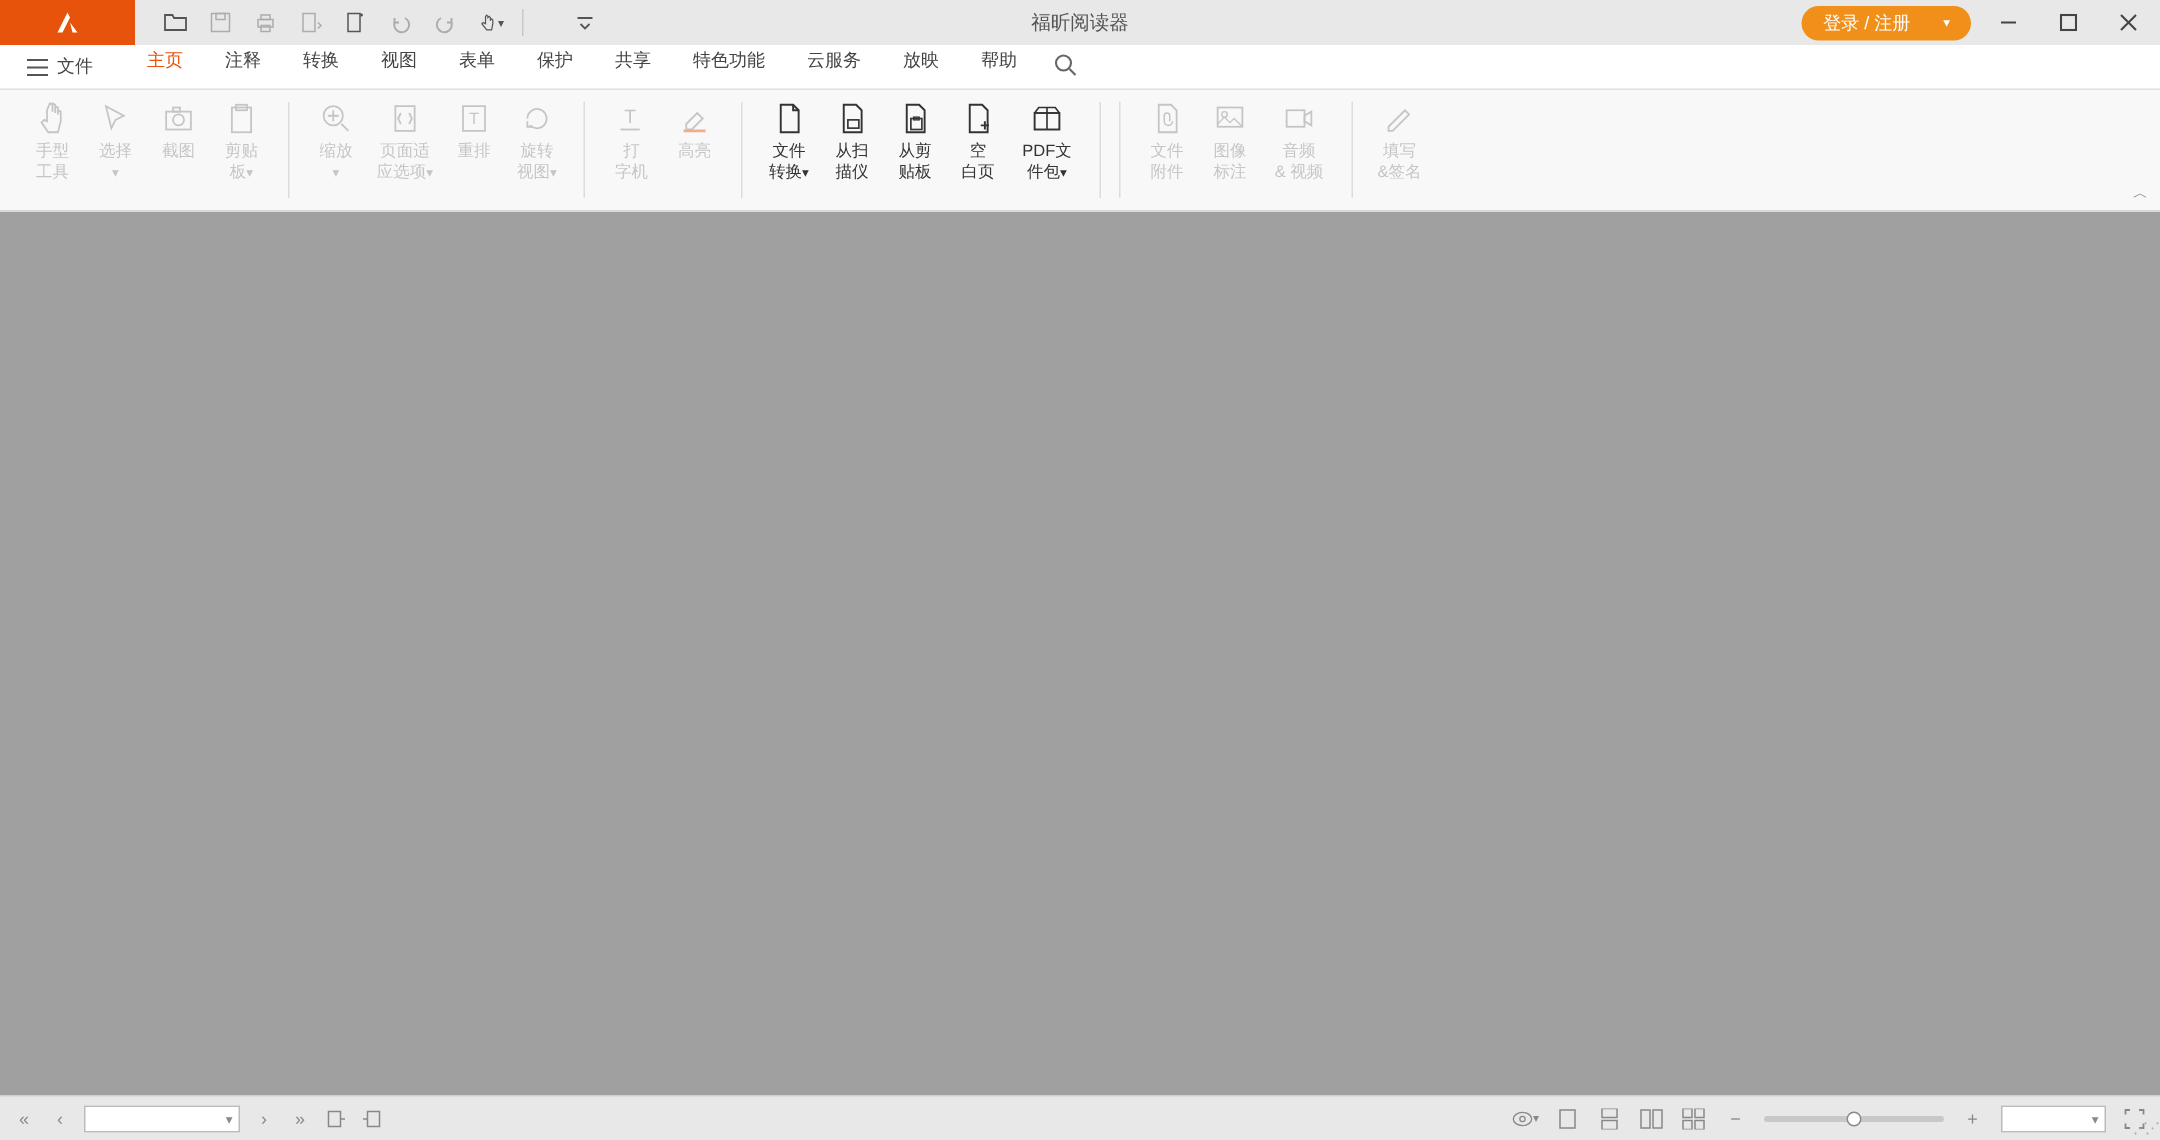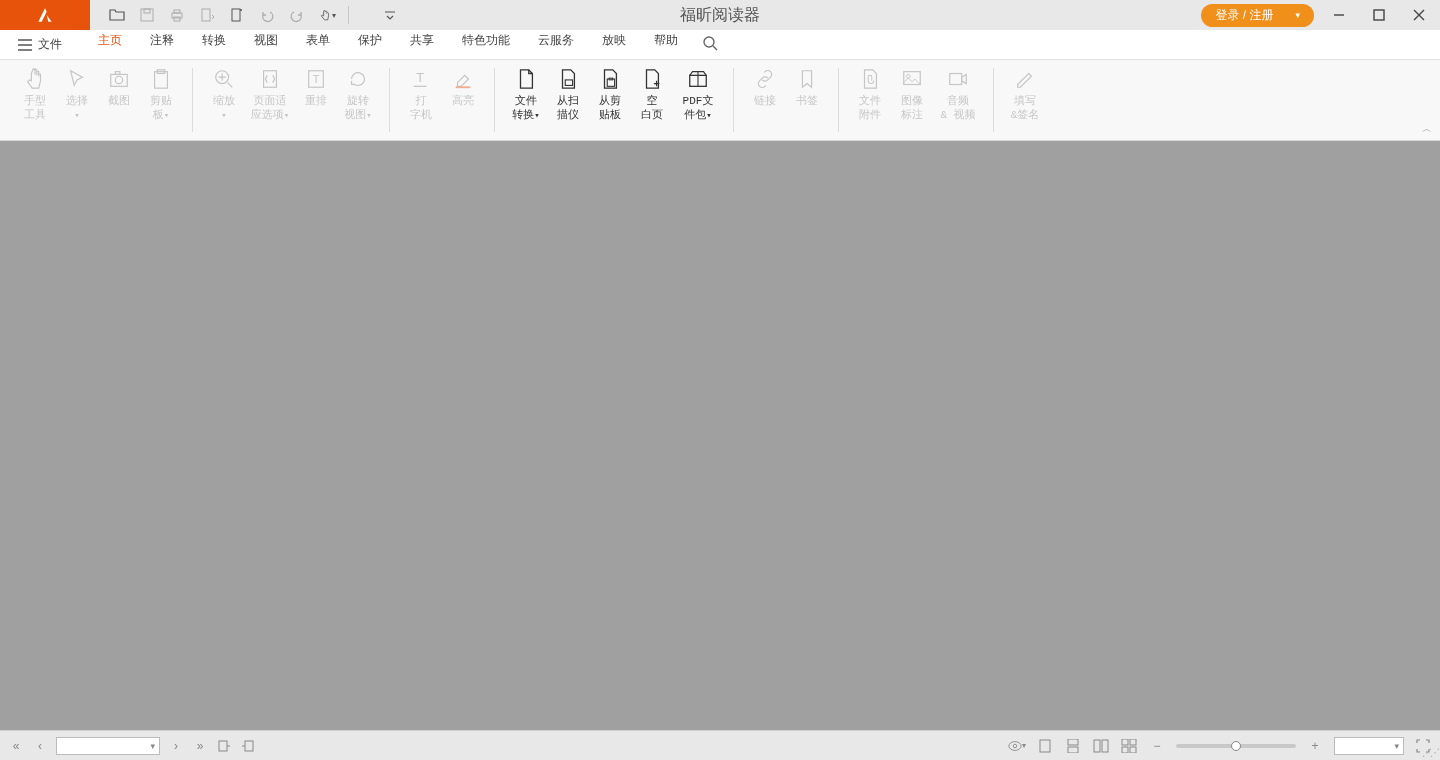--- a/index.html
+++ b/index.html
@@ -3,37 +3,37 @@
 <meta charset="utf-8">
 <style>
 * { box-sizing: border-box; margin: 0; padding: 0; }
 body { font-family: "Microsoft YaHei", Arial, sans-serif; font-size: 12px; color: #333; width: 1440px; height: 760px; overflow: hidden; background: #e8e8e8; display: flex; flex-direction: column; }
 .titlebar { height: 30px; background: #e8e8e8; display: flex; align-items: center; position: relative; }
 .logo { width: 90px; height: 30px; background: #e8530c; display: flex; align-items: center; justify-content: center; }
 .logo svg { width: 20px; height: 20px; }
 .qat { display: flex; align-items: center; gap: 12px; margin-left: 18px; }
 .qat-item { width: 18px; height: 18px; display: flex; align-items: center; justify-content: center; cursor: pointer; }
 .qat-sep { width: 1px; height: 18px; background: #c8c8c8; }
-.title-text { position: absolute; left: 50%; transform: translateX(-50%); color: #555; font-size: 16px; }
+.title-text { position: absolute; left: 50%; transform: translateX(-50%); color: #555; font-size: 13px; }
 .title-right { margin-left: auto; display: flex; align-items: center; gap: 10px; padding-right: 6px; }
 .login-pill { background: #f18f1b; color: #fff; border-radius: 12px; padding: 3px 14px; display: flex; align-items: center; gap: 22px; cursor: pointer; font-size: 12px; }
 .winbtn { width: 30px; height: 30px; display: flex; align-items: center; justify-content: center; cursor: pointer; }
 .menubar { height: 30px; background: #fff; display: flex; align-items: center; padding-left: 18px; border-bottom: 1px solid #e0e0e0; }
 .file-menu { display: flex; align-items: center; gap: 6px; margin-right: 22px; cursor: pointer; color: #444; }
 .tab { padding: 0 14px; height: 40px; line-height: 30px; cursor: pointer; color: #444; }
 .tab.active { color: #e8530c; border-bottom: 2px solid #e8530c; }
 .search-btn { margin-left: 10px; width: 20px; height: 20px; cursor: pointer; }
 .ribbon { height: 81px; background: #f8f8f8; border-bottom: 1px solid #d8d8d8; display: flex; align-items: stretch; padding-left: 10px; position: relative; }
 .rgroup { display: flex; align-items: flex-start; padding: 6px 4px 0 4px; }
 .rsep { width: 1px; background: #dcdcdc; margin: 8px 6px; }
 .rbtn { display: flex; flex-direction: column; align-items: center; width: 42px; cursor: pointer; padding-top: 2px; }
 .rbtn.w50 { width: 50px; }
 .rbtn.disabled { opacity: 0.45; cursor: default; }
 .ricon { width: 28px; height: 22px; display: flex; align-items: center; justify-content: center; }
-.rlabel { font-size: 11px; text-align: center; line-height: 14px; margin-top: 4px; color: #333; white-space: pre-line; font-family: Liberation Mono, monospace; }
+.rlabel { font-size: 11px; text-align: center; line-height: 14px; margin-top: 4px; color: #333; white-space: pre-line; }
 .rbtn.disabled .rlabel { color: #888; }
 .dd { font-size: 9px; }
 .collapse-btn { position: absolute; right: 8px; bottom: 4px; cursor: pointer; color: #888; font-size: 10px; }
 .workspace { flex: 1; background: #a0a0a0; }
 .statusbar { height: 30px; background: #e8e8e8; border-top: 1px solid #d0d0d0; display: flex; align-items: center; padding: 0 8px; position: relative; }
 .navgrp { display: flex; align-items: center; gap: 8px; }
 .navbtn { width: 16px; height: 16px; display: flex; align-items: center; justify-content: center; cursor: pointer; color: #888; }
 .page-input { width: 104px; height: 18px; border: 1px solid #bbb; background: #fff; display: flex; align-items: center; justify-content: flex-end; padding-right: 4px; }
 .status-right { margin-left: auto; display: flex; align-items: center; gap: 10px; }
 .viewbtn { width: 18px; height: 18px; cursor: pointer; color: #888; display:flex; align-items:center; justify-content:center;}
@@ -311,38 +311,20 @@
           <svg width="22" height="22" viewBox="0 0 24 24">
             <rect x="3" y="8" width="18" height="12" fill="none" stroke="#333" stroke-width="1.4"></rect>
             <path d="M3 8l3-4h12l3 4M12 4v16" fill="none" stroke="#333" stroke-width="1.2"></path>
           </svg>
         </div>
         <div class="rlabel"><span>PDF文
 件包</span><span class="dd">▾</span></div>
       </div>
   </div>
   <div class="rsep"></div>
-  <div class="rgroup">
-    <div class="rbtn disabled">
-        <div class="ricon">
-          <svg width="22" height="22" viewBox="0 0 24 24">
-            <path d="M9 13a4 4 0 0 0 6 0l3-3a4 4 0 0 0-6-6l-1 1M15 11a4 4 0 0 0-6 0l-3 3a4 4 0 0 0 6 6l1-1" fill="none" stroke="#888" stroke-width="1.3"></path>
-          </svg>
-        </div>
-        <div class="rlabel">链接</div>
-      </div>
-    <div class="rbtn disabled">
-        <div class="ricon">
-          <svg width="22" height="22" viewBox="0 0 24 24">
-            <path d="M7 3h10v18l-5-4-5 4z" fill="none" stroke="#888" stroke-width="1.3"></path>
-          </svg>
-        </div>
-        <div class="rlabel">书签</div>
-      </div>
-  </div>
   <div class="rsep"></div>
   <div class="rgroup">
     <div class="rbtn disabled">
         <div class="ricon">
           <svg width="22" height="22" viewBox="0 0 24 24">
             <path d="M6 2h9l4 4v16H6z" fill="none" stroke="#888" stroke-width="1.3"></path>
             <path d="M16 14a3 3 0 0 1-6 0v-4a2 2 0 0 1 4 0v4" fill="none" stroke="#888" stroke-width="1.1"></path>
           </svg>
         </div>
         <div class="rlabel">文件

